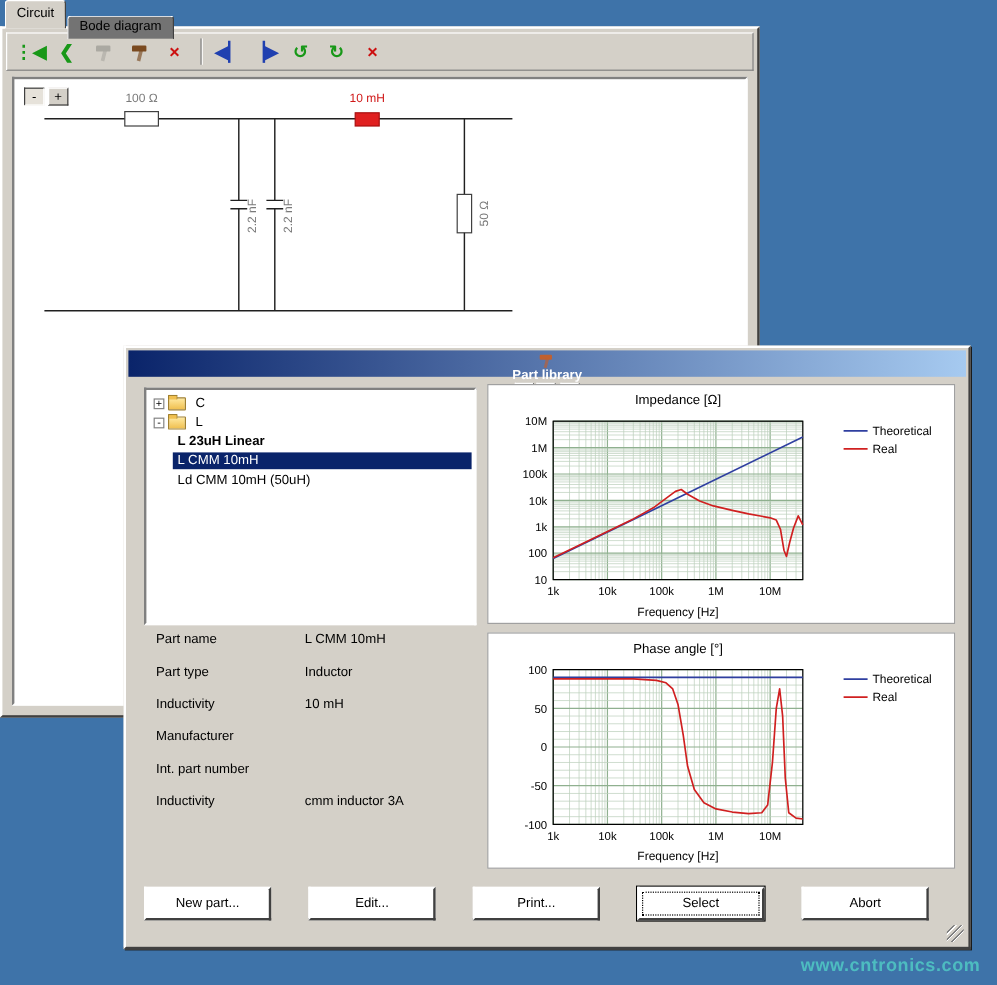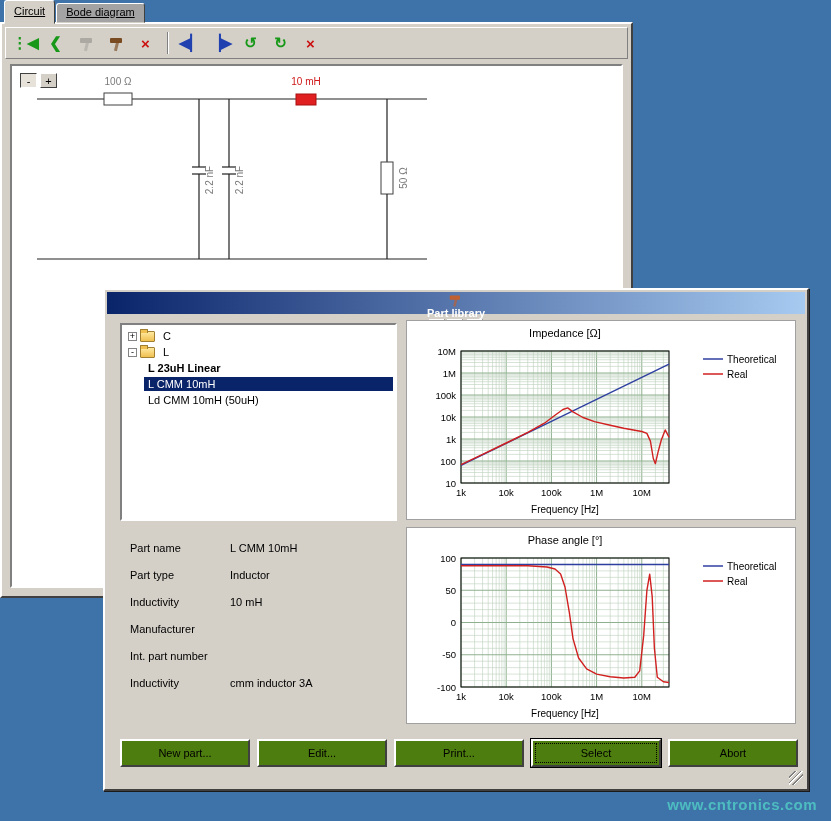--- a/index.html
+++ b/index.html
@@ -4,23 +4,23 @@
 <style>
   html,body{margin:0;padding:0;width:831px;height:821px;overflow:hidden;
     background:#3e73a9;font-family:"Liberation Sans",sans-serif;font-size:11px;color:#000;}
   *{box-sizing:border-box;}
   #desktop{position:absolute;inset:0;}
 
   
   #main-window{position:absolute;left:0;top:8;width:633px;height:598px;}
   .tabbar{position:absolute;top:0;left:4px;height:23px;display:flex;z-index:3;}
   .tab{background:#d4d0c8;border:1px solid;border-color:#ffffff #404040 #d4d0c8 #ffffff;
-    border-radius:3px 3px 0 0;padding:4px 9px 2px 9px;margin-right:1px;cursor:default;text-decoration:underline;}
+    border-radius:3px 3px 0 0;padding:4px 9px 2px 9px;margin-right:1px;cursor:default;}
   .tab.active{height:24px;position:relative;z-index:4;}
-  .tab.inactive{height:20px;margin-top:3px;padding-top:2px;background:#a3a3a3;}
+  .tab.inactive{height:20px;margin-top:13px;padding-top:2px;background:#737373;}
   .window-body{position:absolute;top:22px;left:0;right:0;bottom:0;
     border:2px solid;border-color:#ffffff #404040 #404040 #ffffff;background:#d4d0c8;}
   .toolbar{position:absolute;top:3px;left:3px;right:3px;height:32px;
     border:1px solid;border-color:#ffffff #808080 #808080 #ffffff;
     display:flex;align-items:center;padding:0 6px;gap:3px;background:#d4d0c8;}
   .tbtn{width:27px;height:26px;display:flex;align-items:center;justify-content:center;
     background:transparent;border:1px solid transparent;font-size:15px;font-weight:bold;padding:0;cursor:default;}
   .tbtn.disabled{opacity:.55;}
   .tsep{width:2px;height:22px;border-left:1px solid #808080;border-right:1px solid #ffffff;margin:0 5px;}
   .hammer{position:relative;width:16px;height:16px;display:inline-block;}
@@ -65,32 +65,32 @@
   .texp{width:9px;height:9px;border:1px solid #848484;background:#ffffff;
     font-size:9px;line-height:7px;text-align:center;margin-right:3px;flex:none;}
   .tfolder{width:15px;height:11px;background:linear-gradient(#ffe9a0,#f0c050);
     border:1px solid #a08030;border-radius:1px;margin-right:4px;flex:none;position:relative;}
   .tfolder::before{content:"";position:absolute;left:-1px;top:-3px;width:6px;height:3px;
     background:#f0c050;border:1px solid #a08030;border-bottom:none;border-radius:1px 1px 0 0;}
   .tlabel{padding:1px 4px;white-space:nowrap;}
   .trow.sel .tlabel{background:#0a246a;color:#ffffff;flex:1;}
 
   .details{position:absolute;left:12px;top:212px;width:277px;}
-  .drow{display:flex;height:27px;align-items:flex-end;}
+  .drow{display:flex;height:27px;align-items:flex-start;gap:24px;}
   .dlabel{width:110px;padding-left:10px;}
   .dvalue{flex:1;}
 
   .chart-panel{position:absolute;left:298px;width:390px;background:#ffffff;
     border:1px solid #a0a0a0;}
   #chart0{top:5px;height:200px;}
   #chart1{top:212px;height:197px;}
   .chart-panel svg{display:block;font-family:"Liberation Sans",sans-serif;}
 
   .btnrow{position:absolute;left:0;top:424px;width:700px;height:30px;}
-  .dlgbtn{position:absolute;top:0;width:130px;height:28px;background:#4d7c0f;
+  .dlgbtn{position:absolute;top:0;width:106px;height:28px;background:#ffffff;
     border:2px solid;border-color:#ffffff #404040 #404040 #ffffff;
     font-family:"Liberation Sans",sans-serif;font-size:11px;cursor:default;}
   .dlgbtn.focused{box-shadow:0 0 0 1px #000000;outline:1px dotted #000;outline-offset:-5px;}
 
   .grip{position:absolute;right:1px;bottom:1px;width:14px;height:14px;
     background:
      linear-gradient(135deg,transparent 4px,#808080 4px,#808080 5px,#ffffff 5px,#ffffff 6px,
        transparent 6px,transparent 8px,#808080 8px,#808080 9px,#ffffff 9px,#ffffff 10px,
        transparent 10px,transparent 12px,#808080 12px,#808080 13px,#ffffff 13px,#ffffff 14px,transparent 14px);
     cursor:nwse-resize;}

